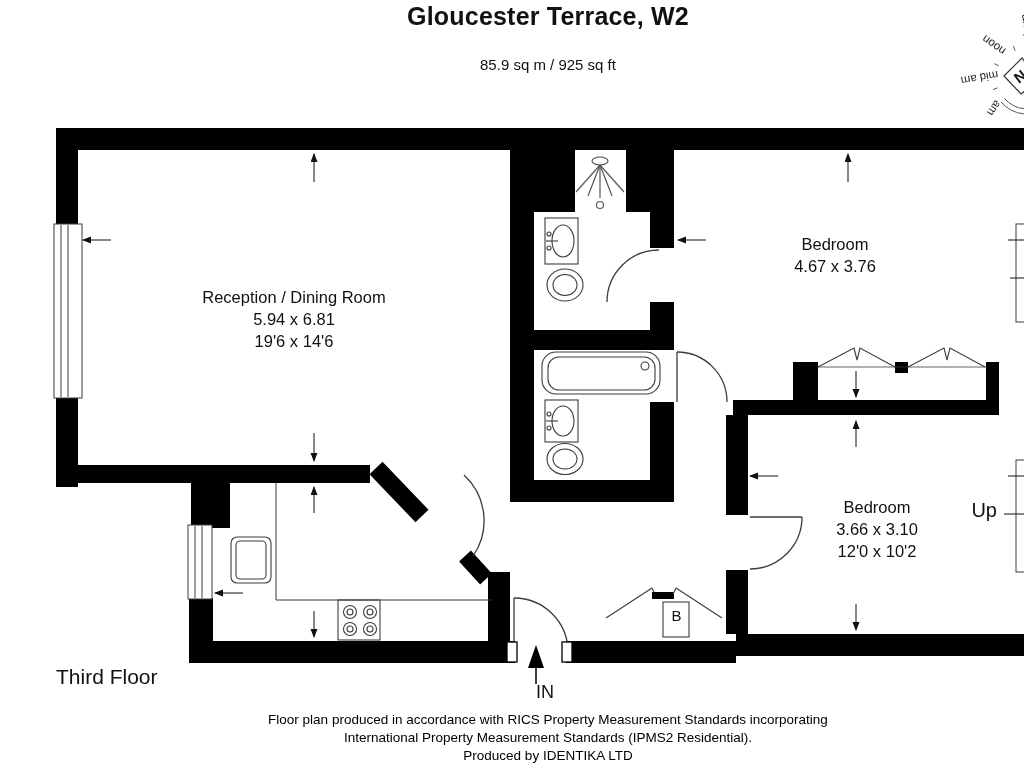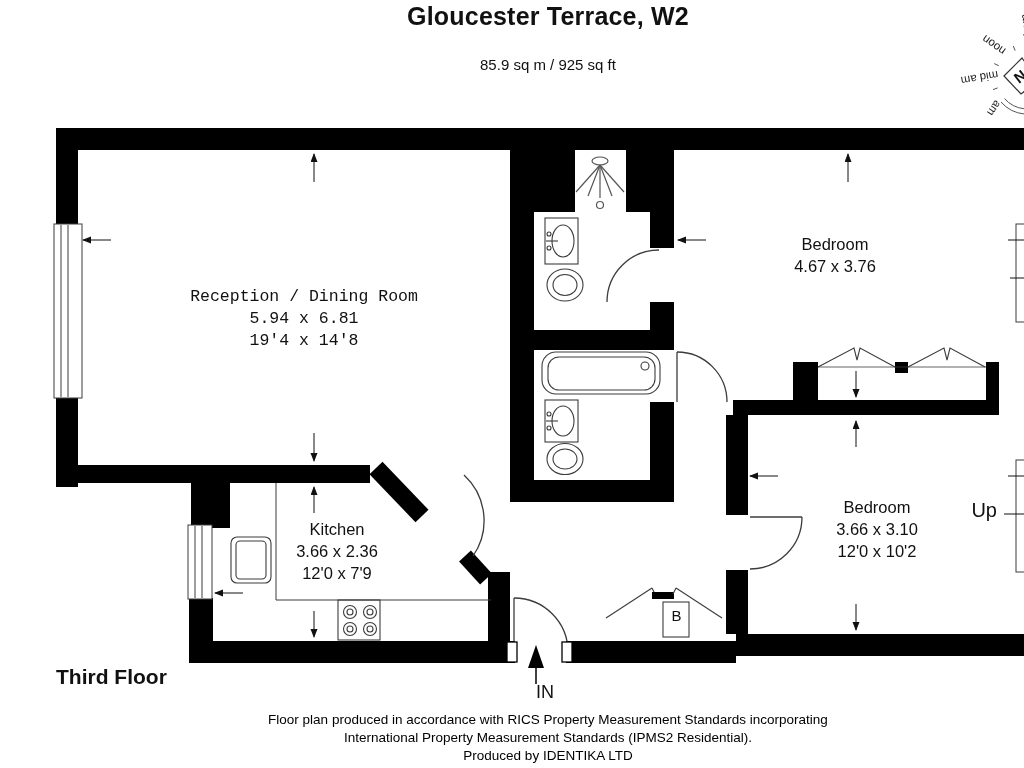--- a/index.html
+++ b/index.html
@@ -6,21 +6,21 @@
   .page {
     position:relative; width:1000px; height:768px; background:#ffffff;
     font-family:"Liberation Sans", sans-serif; color:#111; overflow:hidden;margin-left:48px;
   }
   .abs { position:absolute; }
   .center { text-align:center; }
   .title { left:0; right:0; top:2px; font-size:25px; font-weight:bold; letter-spacing:0.2px; }
   .subtitle { left:0; right:0; top:37px; font-size:15px; }
   .area { left:0; right:0; top:56px; font-size:15px; }
   .room-label { font-size:16.5px; line-height:22px; white-space:nowrap; }
-  .floor-label { left:8px; top:665px; font-size:21px; font-weight:bold; }
+  .floor-label { left:8px; top:665px; font-size:21px; font-weight:normal; }
   .in-label { left:470px; top:682px; width:36px; font-size:18px;text-align:right; }
   .up-label { left:905px; top:499px; width:44px; font-size:20px;text-align:right; }
   .b-label { left:616px; top:607px; width:25px; font-size:15px; }
   .footer { left:0; right:0; font-size:13.5px; color:#000000; }
   .f1 { top:712px; } .f2 { top:730px; } .f3 { top:748px; }
   svg text { font-family:"Liberation Sans", sans-serif; }
 </style>
 </head>
 <body>
 
@@ -234,33 +234,28 @@
         <text transform="translate(1013,50) rotate(305)">pm</text>
       </g>
       <g>
         <polygon points="956,76 974,58 991,81 973,94" fill="#fff" stroke="#333" stroke-width="1.2"></polygon>
         <polygon points="986,88 1001,107 976,92" fill="#fff" stroke="#333" stroke-width="1.2"></polygon>
         <text transform="translate(971,84) rotate(-38)" font-size="15" font-weight="bold" fill="#111">N</text>
       </g>
     </g>
   </svg>
 
-  <div class="abs center room-label" style="left:106px; top:286px; width:300px;font-family:Liberation Mono, monospace;">
+  <div class="abs center room-label" style="left:96px; top:286px; width:300px;">
     <div>Reception / Dining Room</div>
     <div>5.94 x 6.81</div>
-    <div>19'4 x 14'8</div>
+    <div>19'6 x 14'6</div>
   </div>
   <div class="abs center room-label" style="left:667px; top:233px; width:240px;">
     <div>Bedroom</div>
     <div>4.67 x 3.76</div>
-  </div>
-  <div class="abs center room-label" style="left:189px; top:518px; width:200px;">
-    <div>Kitchen</div>
-    <div>3.66 x 2.36</div>
-    <div>12'0 x 7'9</div>
   </div>
   <div class="abs center room-label" style="left:709px; top:496px; width:240px;">
     <div>Bedroom</div>
     <div>3.66 x 3.10</div>
     <div>12'0 x 10'2</div>
   </div>
 
   <div class="abs up-label">Up</div>
   <div class="abs center b-label">B</div>
   <div class="abs center in-label">IN</div>

